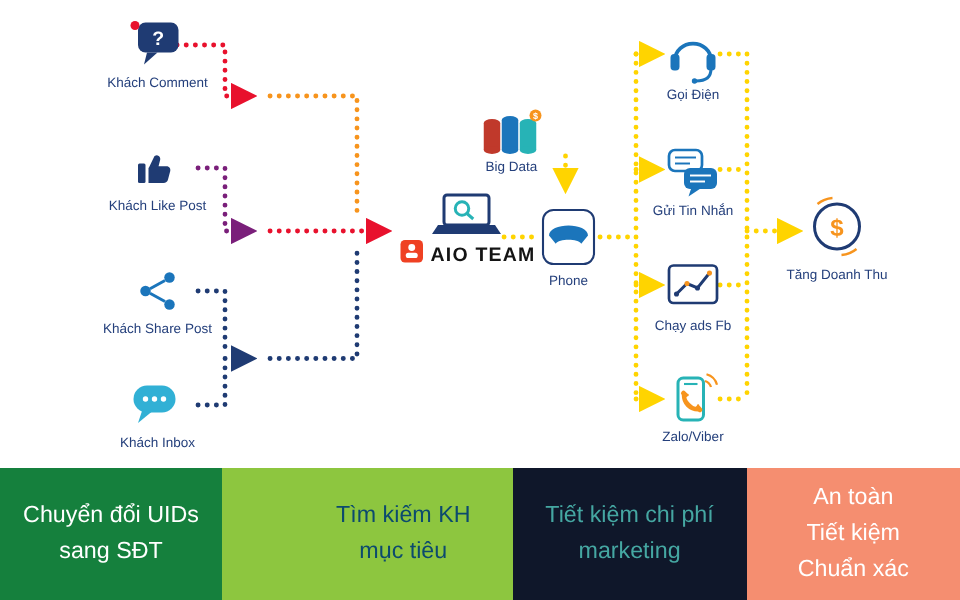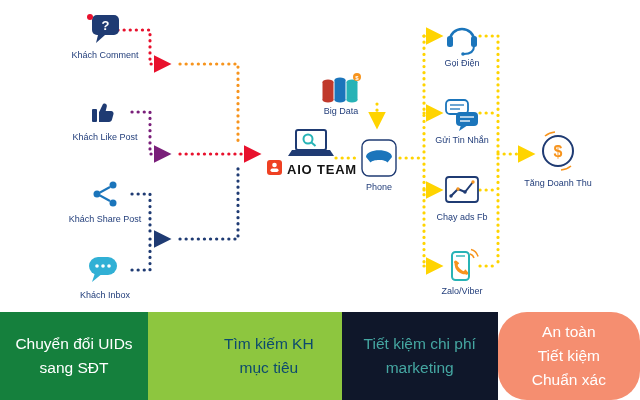--- a/index.html
+++ b/index.html
@@ -9,21 +9,21 @@
   .dot{fill:none;stroke-linecap:round;stroke-dasharray:0.1 6;stroke-width:3.2;}
   .lbl{font-size:9px;fill:#25407c;text-anchor:middle;}
   .team-txt{font-size:13px;font-weight:bold;fill:#141414;letter-spacing:.8px;}
   .benefits{position:absolute;left:0;top:312px;width:640px;height:88px;display:flex;}
   .benefit{display:flex;align-items:center;justify-content:center;text-align:center;
            white-space:pre-line;font-size:15.5px;line-height:1.55;}
   .b1{flex:130;background:#15803d;color:#ffffff;}
   .b2{flex:128;background:#8dc63f;color:#0c4a6e;padding-left:48px;}
   .b3{flex:137;background:#0f172a;color:#45a7a2;}
   .b4{flex:120;background:#f7941e;color:#ffffff;}
-  .b5{flex:125;background:#f58e70;color:#ffffff;border-radius:29px;}
+  .b5{flex:125;background:#f58e70;color:#ffffff;}
 </style>
 </head>
 <body>
 
 <div class="stage">
 
   <svg class="diagram" width="640" height="312" viewBox="0 0 640 312">
     <defs>
       <marker id="arr-red" viewBox="0 0 10 10" refX="8" refY="5" markerWidth="5.5" markerHeight="5.5" orient="auto">
         <path d="M0,0 L10,5 L0,10 z" fill="#e8112d"></path>

